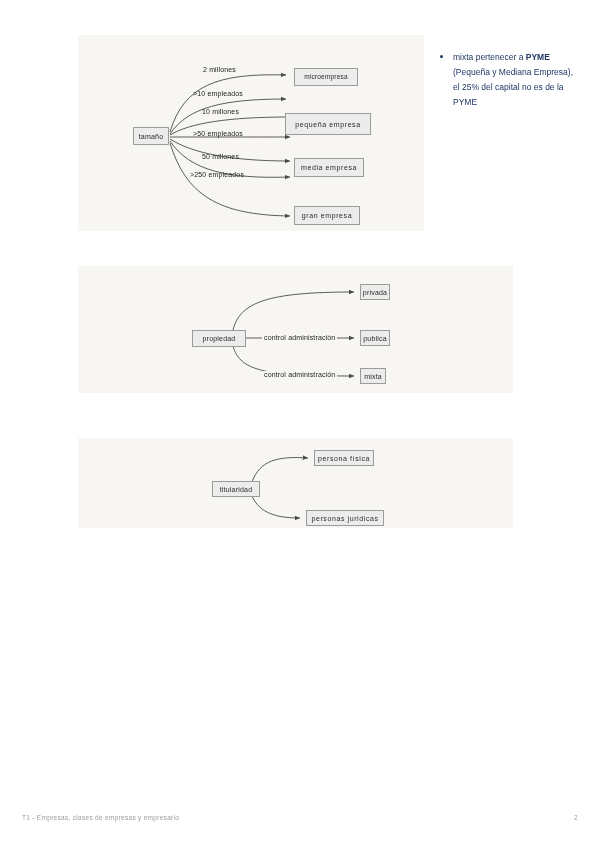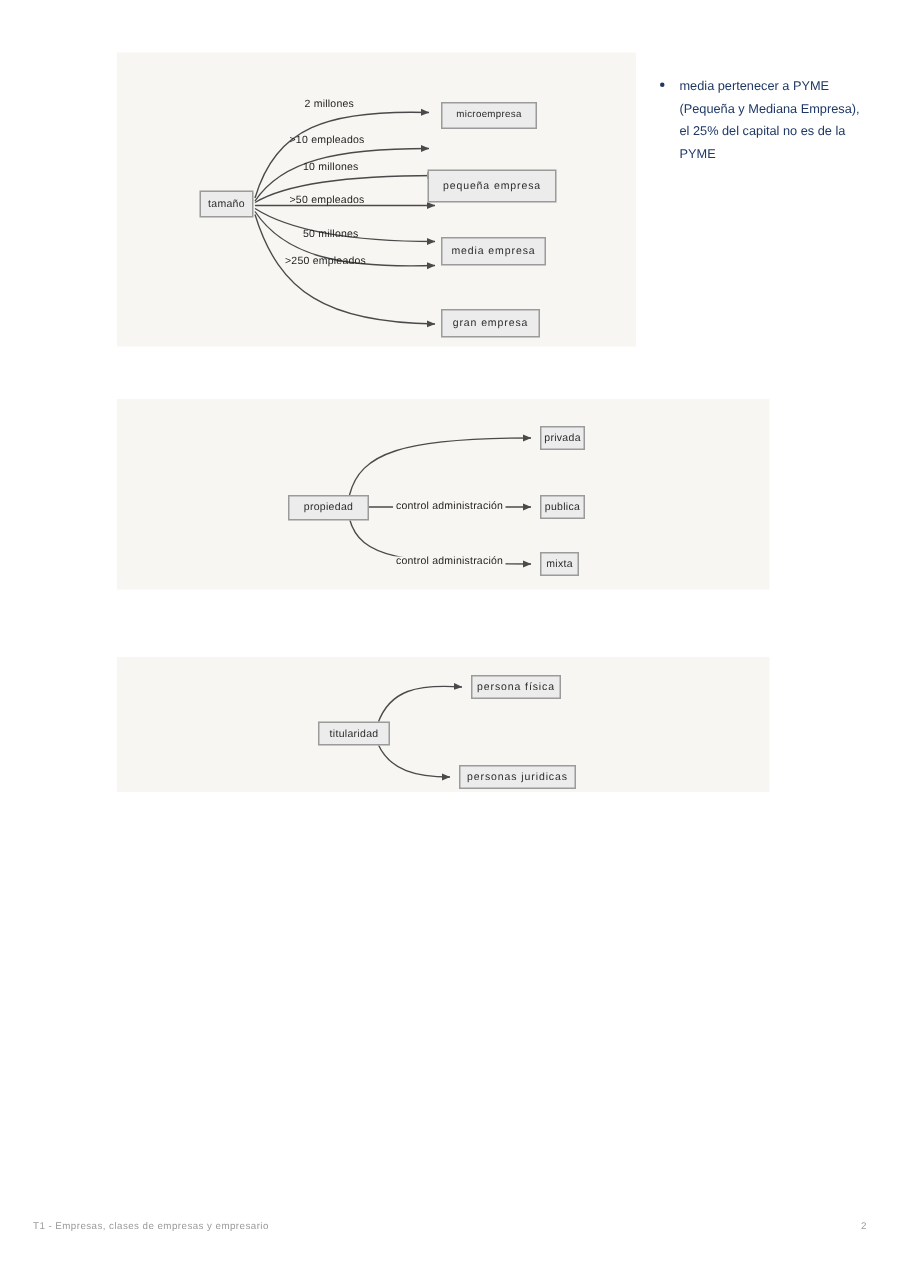--- a/index.html
+++ b/index.html
@@ -72,21 +72,21 @@
     padding-left: 16px;
   }
   #note .dot {
     position: absolute;
     left: 3px;
     top: 5px;
     width: 3px; height: 3px;
     border-radius: 50%;
     background: #1f3864;
   }
-  #note b { font-weight: normal; margin-top: 28px; }
+  #note b { font-weight: bold; margin-top: 28px; }
 
   
   #footer {
     position: absolute;
     left: 22px;
     right: 22px;
     top: 810px;
     height: 14px;
     display: flex;
     align-items: center;
@@ -198,21 +198,21 @@
       <span>persona  física</span>
     </div>
     <div class="node wide" style="left:228px; top:72px; width:78px; height:16px;">
       <span>personas  juridicas</span>
     </div>
   </div>
 
   <div id="note">
     <div class="bullet-row">
       <span class="dot"></span>
-      <span><span>media pertenecer a </span><b>PYME</b><span> (Pequeña y Mediana Empresa), el 25% del capital no es de la PYME</span></span>
+      <span><span>mixta pertenecer a </span><b>PYME</b><span> (Pequeña y Mediana Empresa), el 25% del capital no es de la PYME</span></span>
     </div>
   </div>
 
   <div id="footer">
     <span>T1 - Empresas, clases de empresas y empresario</span>
     <span>2</span>
   </div>
 
 </div>
 

